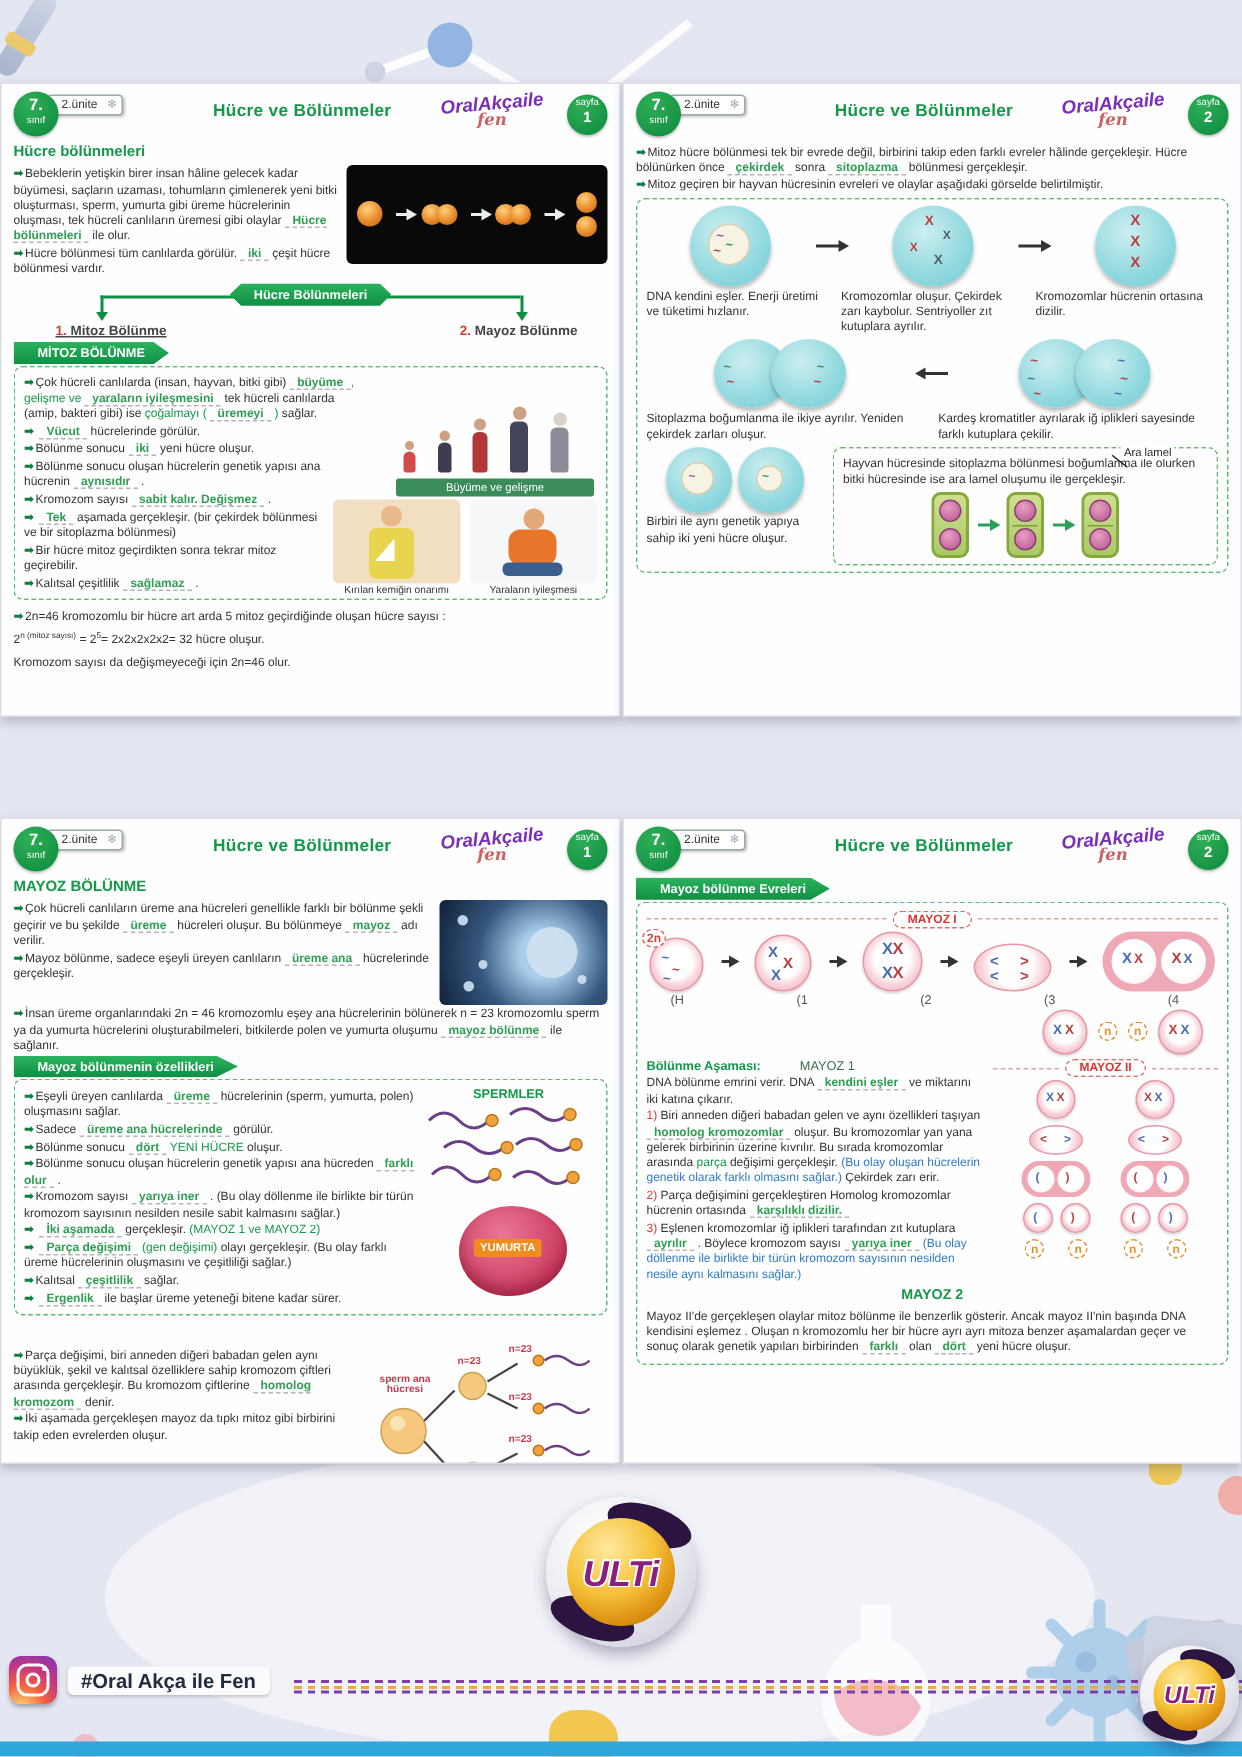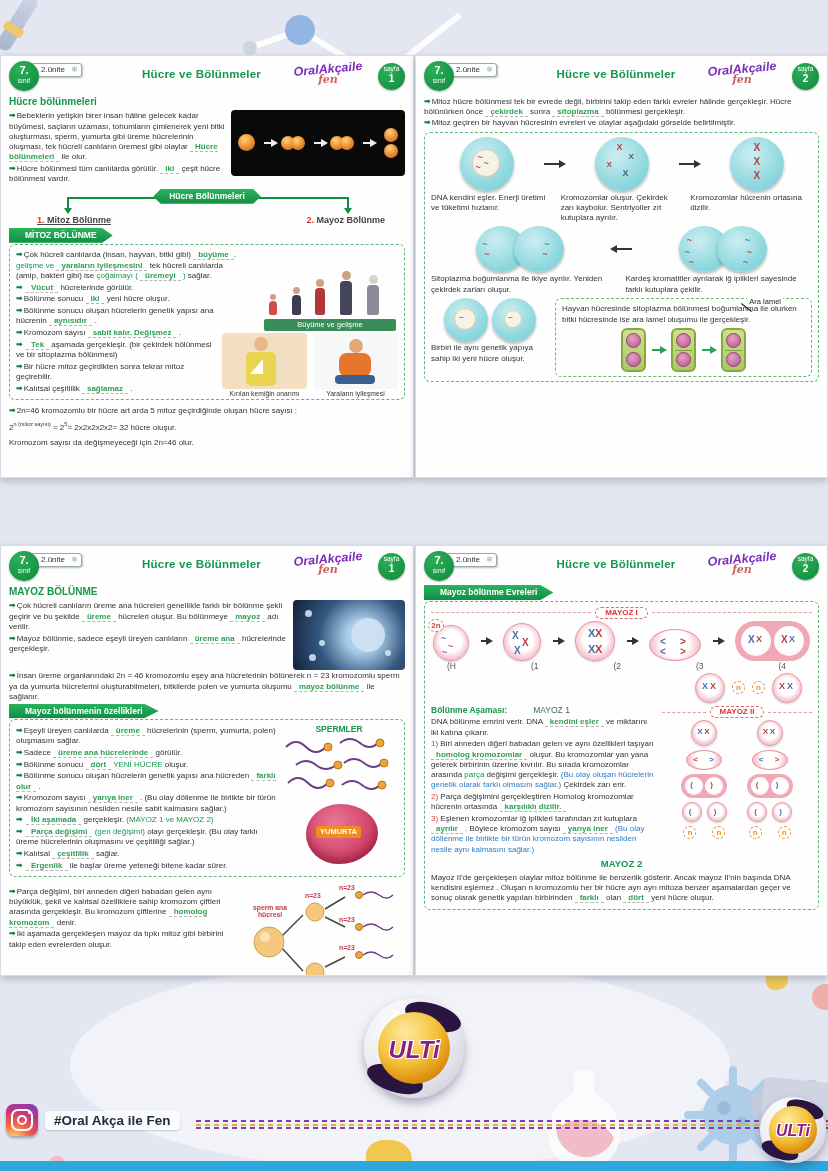--- a/index.html
+++ b/index.html
@@ -514,21 +514,21 @@
     <p><span class="arrow">➡</span><span>Eşeyli üreyen canlılarda </span><span class="blank">üreme</span><span> hücrelerinin (sperm, yumurta, polen) oluşmasını sağlar.</span></p>
     <p><span class="arrow">➡</span><span>Sadece </span><span class="blank">üreme ana hücrelerinde</span><span> görülür.</span></p>
     <p><span class="arrow">➡</span><span>Bölünme sonucu </span><span class="blank">dört</span><span> </span><span class="green">YENİ HÜCRE</span><span> oluşur.</span></p>
     <p><span class="arrow">➡</span><span>Bölünme sonucu oluşan hücrelerin genetik yapısı ana hücreden </span><span class="blank">farklı olur</span><span> .</span></p>
     <p><span class="arrow">➡</span><span>Kromozom sayısı </span><span class="blank">yarıya iner</span><span> . (Bu olay döllenme ile birlikte bir türün kromozom sayısının nesilden nesile sabit kalmasını sağlar.)</span></p>
     <p><span class="arrow">➡ </span><span class="blank">İki aşamada</span><span> gerçekleşir. </span><span class="green">(MAYOZ 1 ve MAYOZ 2)</span></p>
     <p><span class="arrow">➡ </span><span class="blank">Parça değişimi</span><span> </span><span class="green">(gen değişimi)</span><span> olayı gerçekleşir. (Bu olay farklı üreme hücrelerinin oluşmasını ve çeşitliliği sağlar.)</span></p>
     <p><span class="arrow">➡</span><span>Kalıtsal </span><span class="blank">çeşitlilik</span><span> sağlar.</span></p>
     <p><span class="arrow">➡ </span><span class="blank">Ergenlik</span><span> ile başlar üreme yeteneği bitene kadar sürer.</span></p>
   </div>
-  <div style="display:flex;gap:23px;margin-top:8px;">
+  <div style="display:flex;gap:23px;margin-top:20px;">
     <div style="flex:1;">
       <p><span class="arrow">➡</span><span>Parça değişimi, biri anneden diğeri babadan gelen aynı büyüklük, şekil ve kalıtsal özelliklere sahip kromozom çiftleri arasında gerçekleşir. Bu kromozom çiftlerine </span><span class="blank">homolog kromozom</span><span> denir.</span></p>
       <p><span class="arrow">➡</span><span>İki aşamada gerçekleşen mayoz da tıpkı mitoz gibi birbirini takip eden evrelerden oluşur.</span></p>
     </div>
     <div class="treebox">
       <svg width="158" height="112" viewBox="0 0 158 112">
         <g stroke="#444" stroke-width="1.5">
           <path d="M34 52 L56 30"></path>
               <path d="M34 62 L56 86"></path>
           <path d="M78 24 L98 12"></path>

